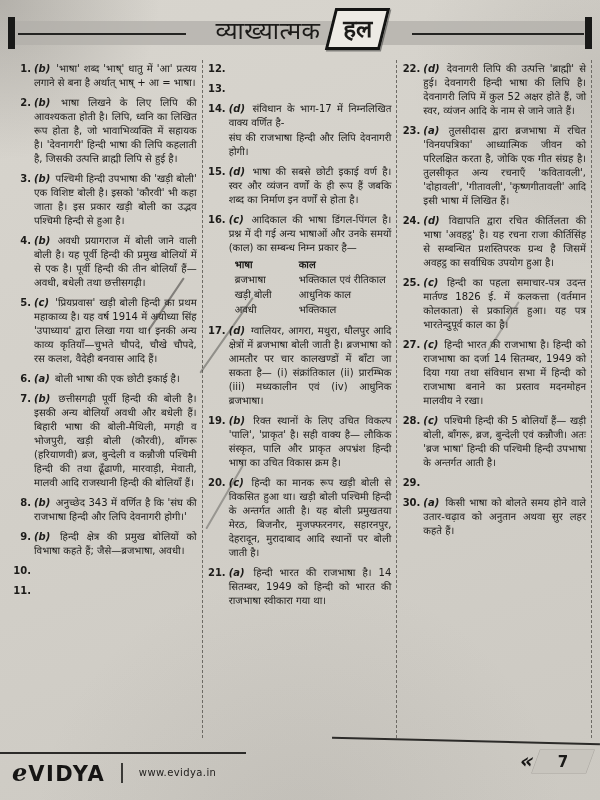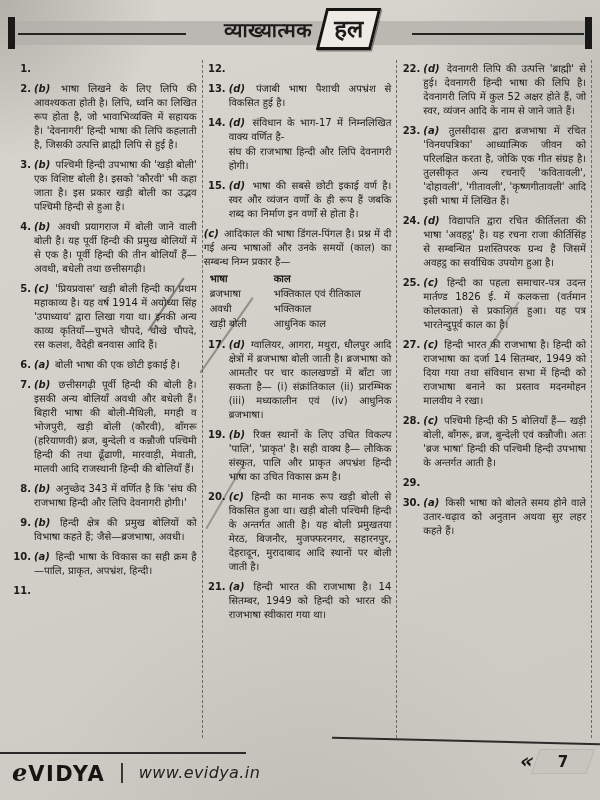--- a/index.html
+++ b/index.html
@@ -20,21 +20,21 @@
   
   .hdr{position:relative;height:58px;}
   .hdr-band{position:absolute;top:21px;left:10px;right:10px;height:24px;background:#b2afa9;opacity:.75;}
   .cap{position:absolute;top:17px;width:7px;height:32px;background:#191918;}
   .cap.l{left:8px;}
   .cap.r{right:8px;}
   .rule{position:absolute;top:33px;border-top:2px solid #242422;}
   .rule.l{left:18px;width:168px;}
   .rule.r{right:16px;width:172px;}
   .title-wrap{position:absolute;top:8px;left:0;right:0;display:flex;justify-content:center;align-items:center;gap:9px;}
-  .title{font-size:20px;font-weight:700;letter-spacing:.5px;}
+  .title{font-size:24px;font-weight:400;letter-spacing:.5px;}
   .hl-box{display:inline-block;border:3px solid #141413;background:#edeae4;padding:0 10px 3px;transform:skewX(-14deg);box-shadow:1.5px 1.5px 0 rgba(60,60,58,.55);}
   .hl-box>span{display:inline-block;transform:skewX(14deg);font-size:24px;font-weight:800;}
   
   .cols{display:flex;padding:2px 8px 0 8px;height:678px;overflow:hidden;}
   .col{flex:1;min-width:0;padding:2px 5px 0 1px;border-right:1.6px dashed #6d6a64;}
   .item{display:flex;margin-bottom:6px;font-size:10px;line-height:1.40;}
   .num{flex:0 0 22px;text-align:right;padding-right:3px;font-weight:700;}
   .ibody{flex:1;min-width:0;text-align:justify;}
   .opt{font-weight:700;font-style:italic;margin-right:2px;}
   .cont{margin:1px 0 0 0;}
@@ -44,21 +44,21 @@
   .mt-h{font-weight:700;}
   
   .pen{position:absolute;height:1.6px;background:rgba(45,44,42,.5);border-radius:2px;transform-origin:left center;}
   
   .f-rule-l{position:absolute;bottom:46px;left:0;width:246px;border-top:2px solid #2c2b29;}
   .f-rule-r{position:absolute;bottom:58px;right:0;width:268px;border-top:2px solid #2c2b29;transform:rotate(1.4deg);}
   .brand-row{position:absolute;left:12px;bottom:13px;display:flex;align-items:center;gap:16px;}
   .brand{font-size:21px;font-weight:800;letter-spacing:1.5px;color:#161514;}
   .brand .e{font-family:"DejaVu Serif","Liberation Serif",serif;font-style:italic;font-weight:700;font-size:24px;letter-spacing:0;margin-right:1px;}
   .vbar{width:1.6px;height:20px;background:#3a3936;}
-  .url{font-size:16px;letter-spacing:.4px;color:#22211f;text-decoration:none;font-style:italic;}
+  .url{font-size:10px;letter-spacing:.4px;color:#22211f;text-decoration:none;}
   .badge-row{position:absolute;right:10px;bottom:27px;display:flex;align-items:center;gap:2px;}
   .chev{font-size:21px;font-weight:800;transform:skewX(-18deg);color:#161514;line-height:1;}
   .badge{width:54px;height:23px;background:#c8c5be;box-shadow:0 0 0 .5px #a7a49e;transform:skewX(-20deg);display:flex;align-items:center;justify-content:center;}
   .badge>span{display:inline-block;transform:skewX(20deg);font-size:15px;font-weight:700;color:#1b1a18;}
 </style>
 </head>
 <body>
 
 <div class="page">
 
@@ -71,20 +71,21 @@
     <div class="title-wrap">
       <span class="title">व्याख्यात्मक</span>
       <span class="hl-box"><span>हल</span></span>
     </div>
   </div>
 
   <div class="cols">
     <section class="col">
         <div class="item">
           <span class="num">1.</span>
+          <div class="ibody"><span class="opt">(b)</span> <span class="txt">'भाषा' शब्द 'भाष्' धातु में 'आ' प्रत्यय लगाने से बना है अर्थात् भाष् + आ = भाषा।</span></div>
         </div>
         <div class="item">
           <span class="num">2.</span>
           <div class="ibody"><span class="opt">(b)</span> <span class="txt">भाषा लिखने के लिए लिपि की आवश्यकता होती है। लिपि, ध्वनि का लिखित रूप होता है, जो भावाभिव्यक्ति में सहायक है। 'देवनागरी' हिन्दी भाषा की लिपि कहलाती है, जिसकी उत्पत्ति ब्राह्मी लिपि से हुई है।</span></div>
         </div>
         <div class="item">
           <span class="num">3.</span>
           <div class="ibody"><span class="opt">(b)</span> <span class="txt">पश्चिमी हिन्दी उपभाषा की 'खड़ी बोली' एक विशिष्ट बोली है। इसको 'कौरवी' भी कहा जाता है। इस प्रकार खड़ी बोली का उद्भव पश्चिमी हिन्दी से हुआ है।</span></div>
         </div>
         <div class="item">
@@ -106,59 +107,58 @@
         <div class="item">
           <span class="num">8.</span>
           <div class="ibody"><span class="opt">(b)</span> <span class="txt">अनुच्छेद 343 में वर्णित है कि 'संघ की राजभाषा हिन्दी और लिपि देवनागरी होगी।'</span></div>
         </div>
         <div class="item">
           <span class="num">9.</span>
           <div class="ibody"><span class="opt">(b)</span> <span class="txt">हिन्दी क्षेत्र की प्रमुख बोलियों को विभाषा कहते हैं; जैसे—ब्रजभाषा, अवधी।</span></div>
         </div>
         <div class="item">
           <span class="num">10.</span>
-          <div class="ibody"><span class="opt">(a)</span> <span class="txt">हिन्दी भाषा के विकास का सही क्रम है—पालि, प्राकृत, अपभ्रंश, हिन्दी।</span></div>
         </div>
         <div class="item">
           <span class="num">11.</span>
         </div>
       </section>
     <section class="col">
         <div class="item">
           <span class="num">12.</span>
         </div>
         <div class="item">
           <span class="num">13.</span>
-          <div class="ibody"><span class="opt">(d)</span> <span class="txt">पंजाबी भाषा पैशाची अपभ्रंश से विकसित हुई है।</span></div>
         </div>
         <div class="item">
           <span class="num">14.</span>
           <div class="ibody"><span class="opt">(d)</span> <span class="txt">संविधान के भाग-17 में निम्नलिखित वाक्य वर्णित है-</span><div class="cont">संघ की राजभाषा हिन्दी और लिपि देवनागरी होगी।</div></div>
         </div>
         <div class="item">
           <span class="num">15.</span>
           <div class="ibody"><span class="opt">(d)</span> <span class="txt">भाषा की सबसे छोटी इकाई वर्ण है। स्वर और व्यंजन वर्णों के ही रूप हैं जबकि शब्द का निर्माण इन वर्णों से होता है।</span></div>
         </div>
         <div class="item">
+          <span class="num">16.</span>
           <div class="ibody"><span class="opt">(c)</span> <span class="txt">आदिकाल की भाषा डिंगल-पिंगल है। प्रश्न में दी गई अन्य भाषाओं और उनके समयों (काल) का सम्बन्ध निम्न प्रकार है—</span><div class="mini-table">
               <div class="mt-row">
                 <span class="mt-c1 mt-h">भाषा</span>
                 <span class="mt-h">काल</span>
               </div>
               <div class="mt-row">
                 <span class="mt-c1">ब्रजभाषा</span>
                 <span>भक्तिकाल एवं रीतिकाल</span>
               </div>
               <div class="mt-row">
+                <span class="mt-c1">खड़ी बोली</span>
+                <span>आधुनिक काल</span>
+              </div>
+              <div class="mt-row">
                 <span class="mt-c1">अवधी</span>
                 <span>भक्तिकाल</span>
-              </div>
-              <div class="mt-row">
-                <span class="mt-c1">खड़ी बोली</span>
-                <span>आधुनिक काल</span>
               </div>
             </div></div>
         </div>
         <div class="item">
           <span class="num">17.</span>
           <div class="ibody"><span class="opt">(d)</span> <span class="txt">ग्वालियर, आगरा, मथुरा, धौलपुर आदि क्षेत्रों में ब्रजभाषा बोली जाती है। ब्रजभाषा को आमतौर पर चार कालखण्डों में बाँटा जा सकता है— (i) संक्रांतिकाल (ii) प्रारम्भिक (iii) मध्यकालीन एवं (iv) आधुनिक ब्रजभाषा।</span></div>
         </div>
         <div class="item">
           <span class="num">19.</span>
           <div class="ibody"><span class="opt">(b)</span> <span class="txt">रिक्त स्थानों के लिए उचित विकल्प 'पालि', 'प्राकृत' है। सही वाक्य है— लौकिक संस्कृत, पालि और प्राकृत अपभ्रंश हिन्दी भाषा का उचित विकास क्रम है।</span></div>

